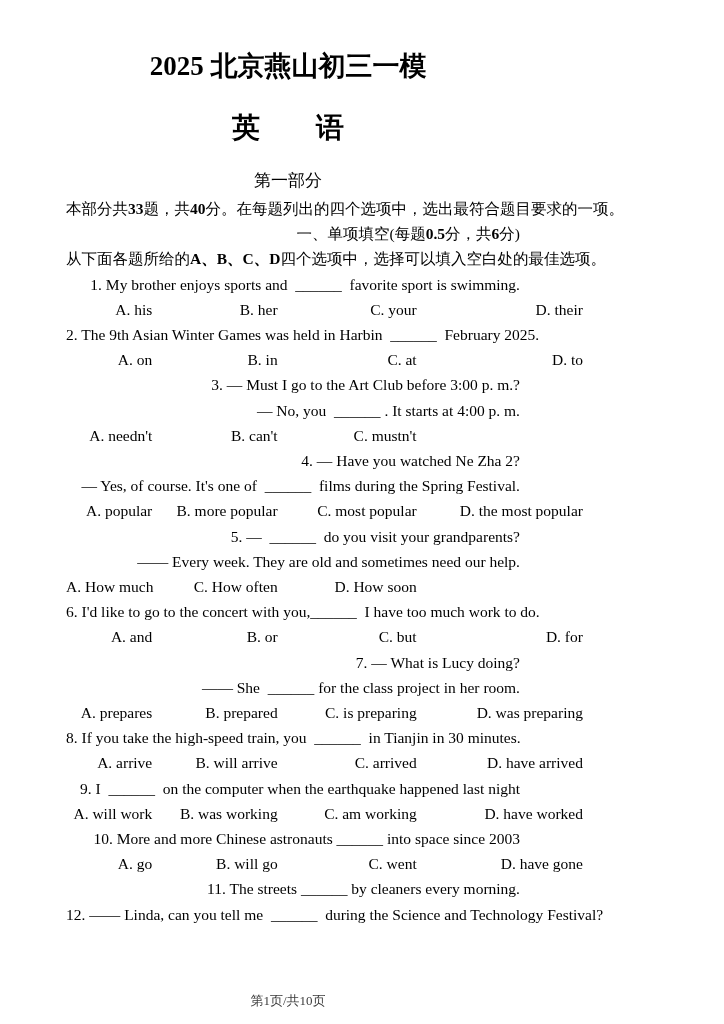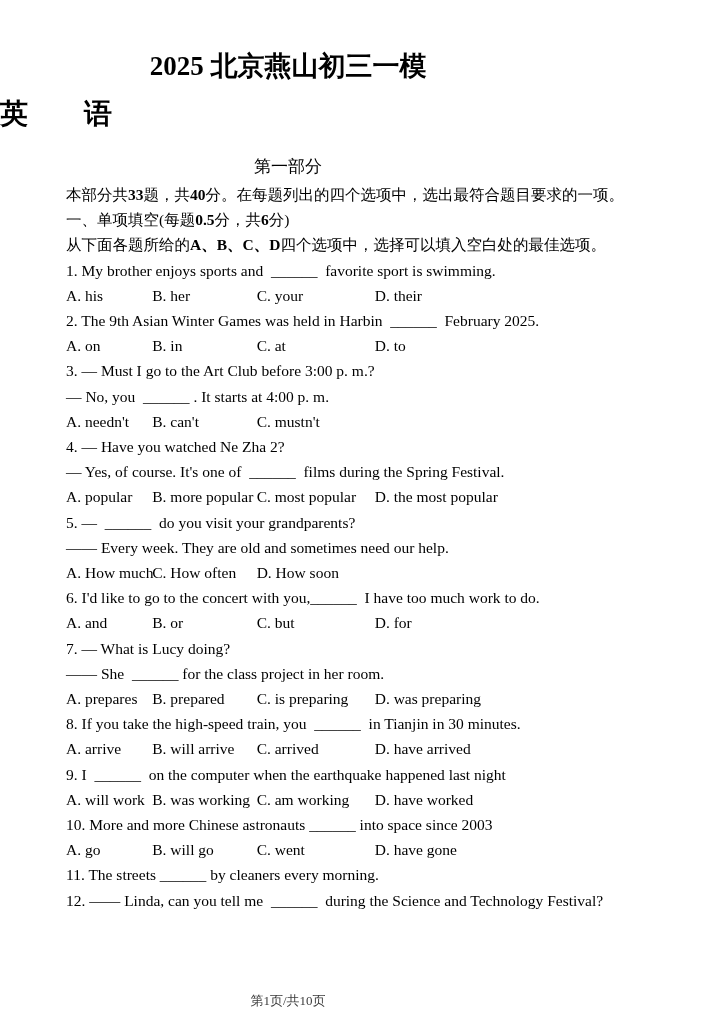--- a/index.html
+++ b/index.html
@@ -20,44 +20,46 @@
   }
   .title1 {
     padding-top: 46px;
     text-align: center;
     font-size: 27px;
     font-weight: bold;
     line-height: 40px;
     white-space: pre;
   }
   .title2 {
-    text-align: left;
+    text-align: center;
     font-size: 28px;
     font-weight: bold;
     line-height: 44px;
-    margin-top: 6px;
+    margin-top: 20px;
     white-space: pre;
   }
   .part-heading {
     text-align: center;
     font-size: 17px;
     line-height: 26px;
     margin-top: 18px;
   }
   .content {
     margin: 2px 56px 0 66px;
     font-size: 15.5px;
   }
   .line {
     line-height: 25.2px;
     white-space: pre;
+    text-align: right;
   }
   .options-row {
     display: grid;
     grid-template-columns: 19% 23% 26% 32%;
+    gap: 21px;
   }
   .opt {
     white-space: pre;
   }
   .footer {
     position: absolute;
     left: 0;
     right: 0;
     bottom: 14px;
     text-align: center;

